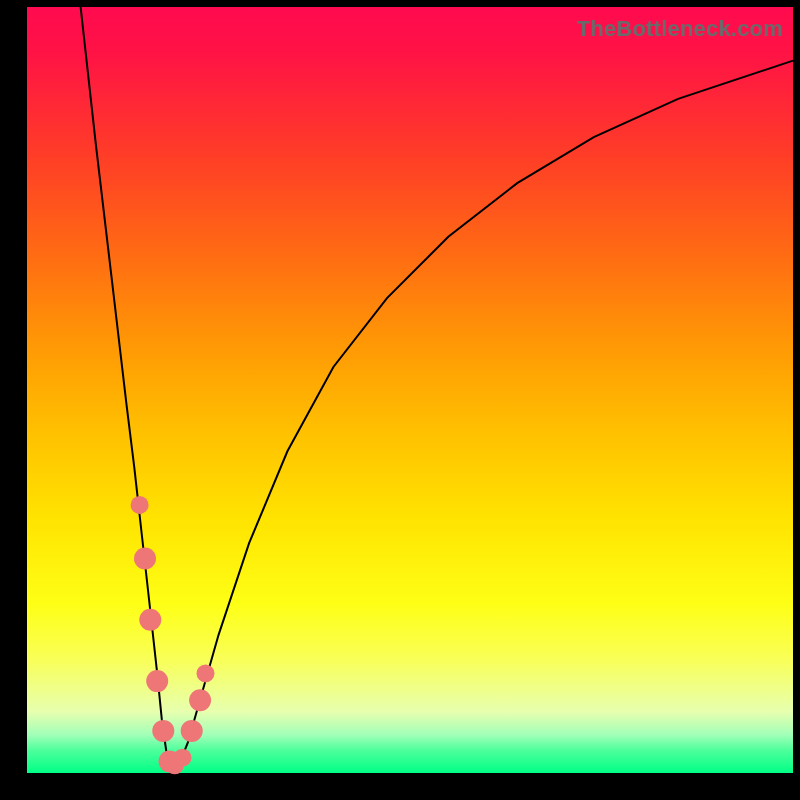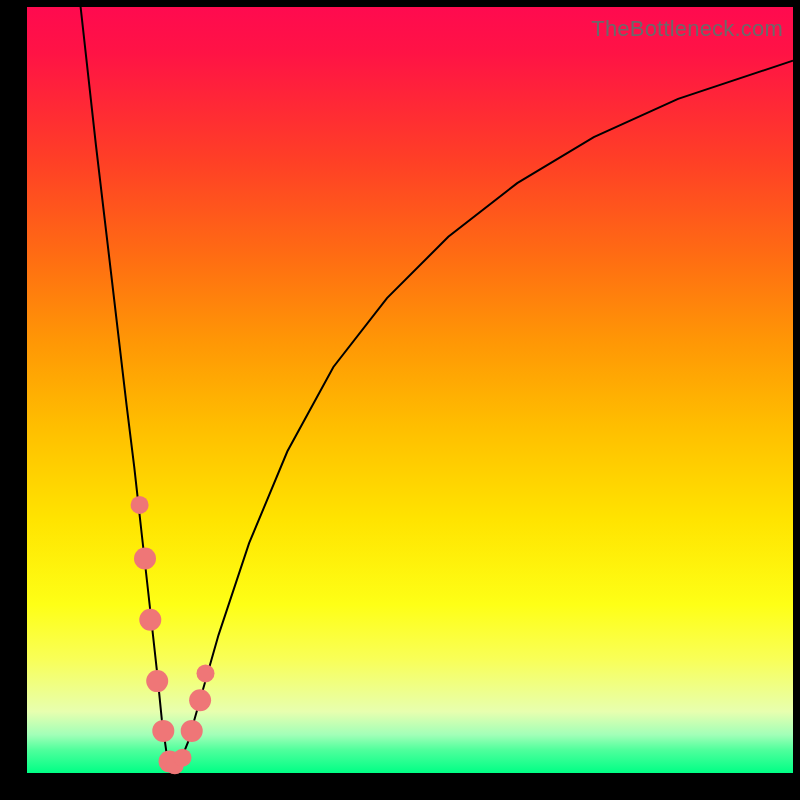--- a/index.html
+++ b/index.html
@@ -9,20 +9,21 @@
     height: 800px;
     overflow: hidden;
     background: #000;
     font-family: Arial, Helvetica, sans-serif;
   }
   .frame {
     position: relative;
     width: 800px;
     height: 800px;
     background: #000;
+    font-weight: bold;
   }
   .plot {
     position: absolute;
     left: 27px;
     top: 7px;
     width: 766px;
     height: 766px;
     background: linear-gradient(to bottom,
       #ff0a4f 0%,
       #ff1345 6%,

